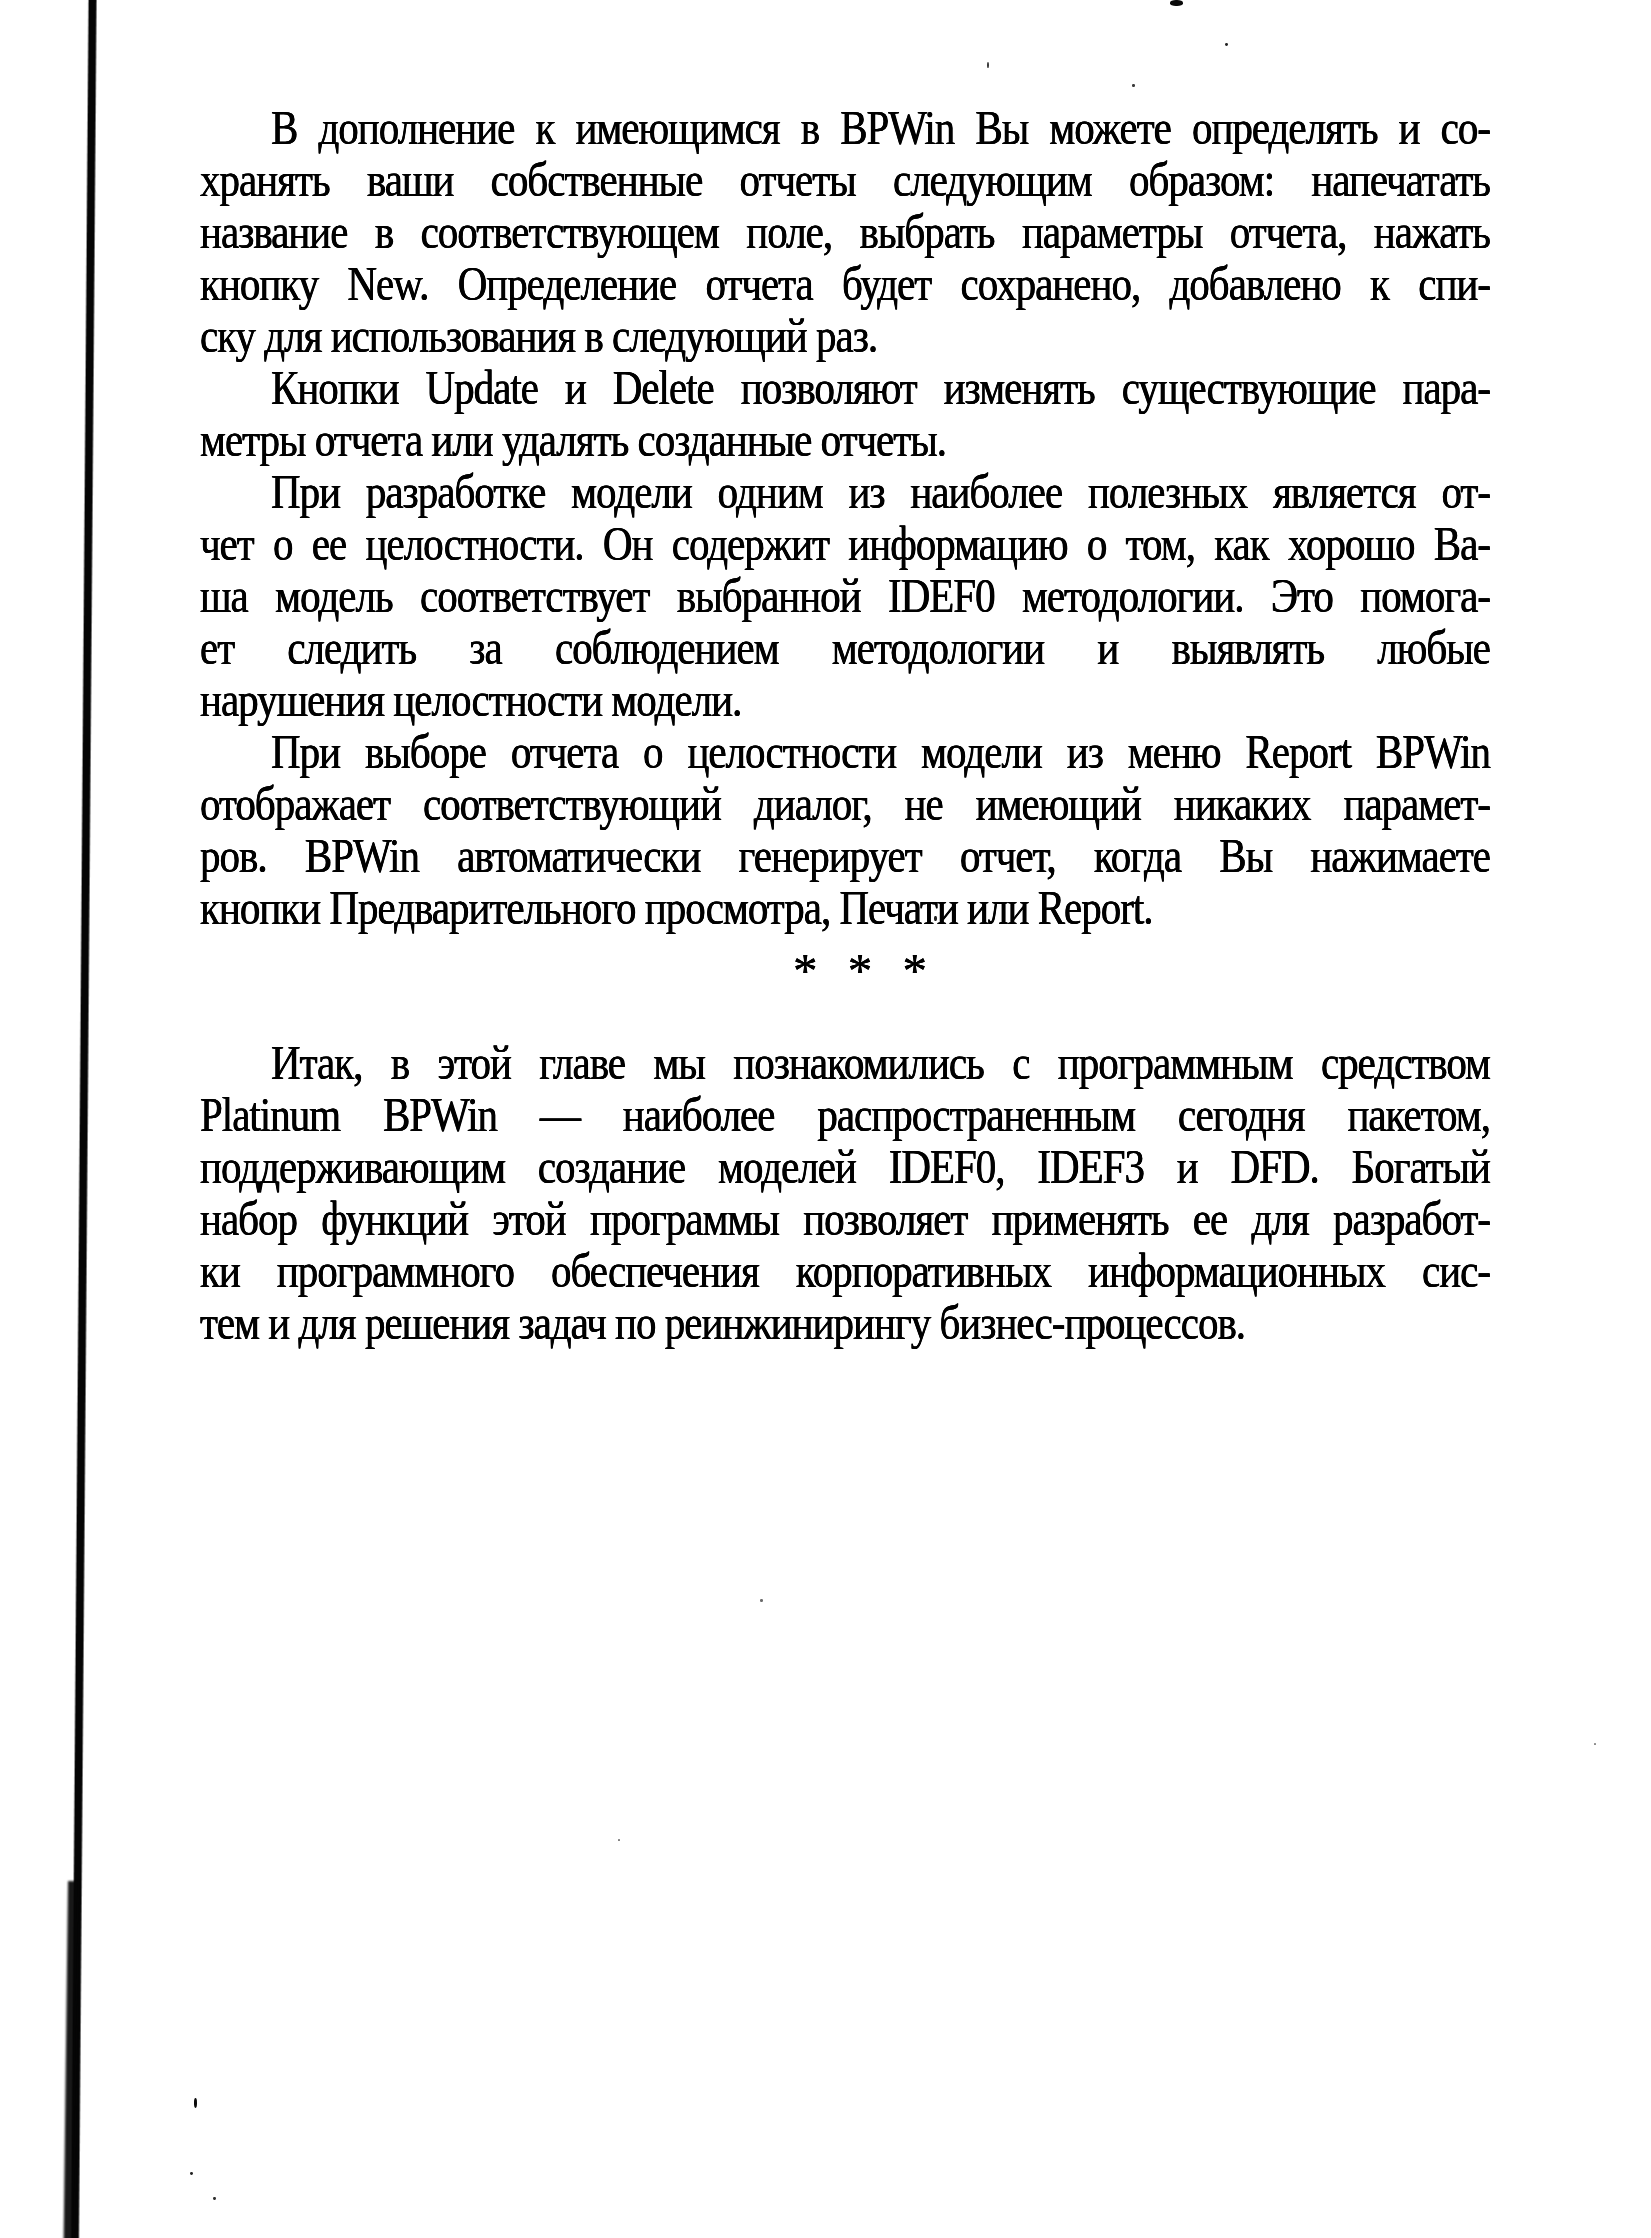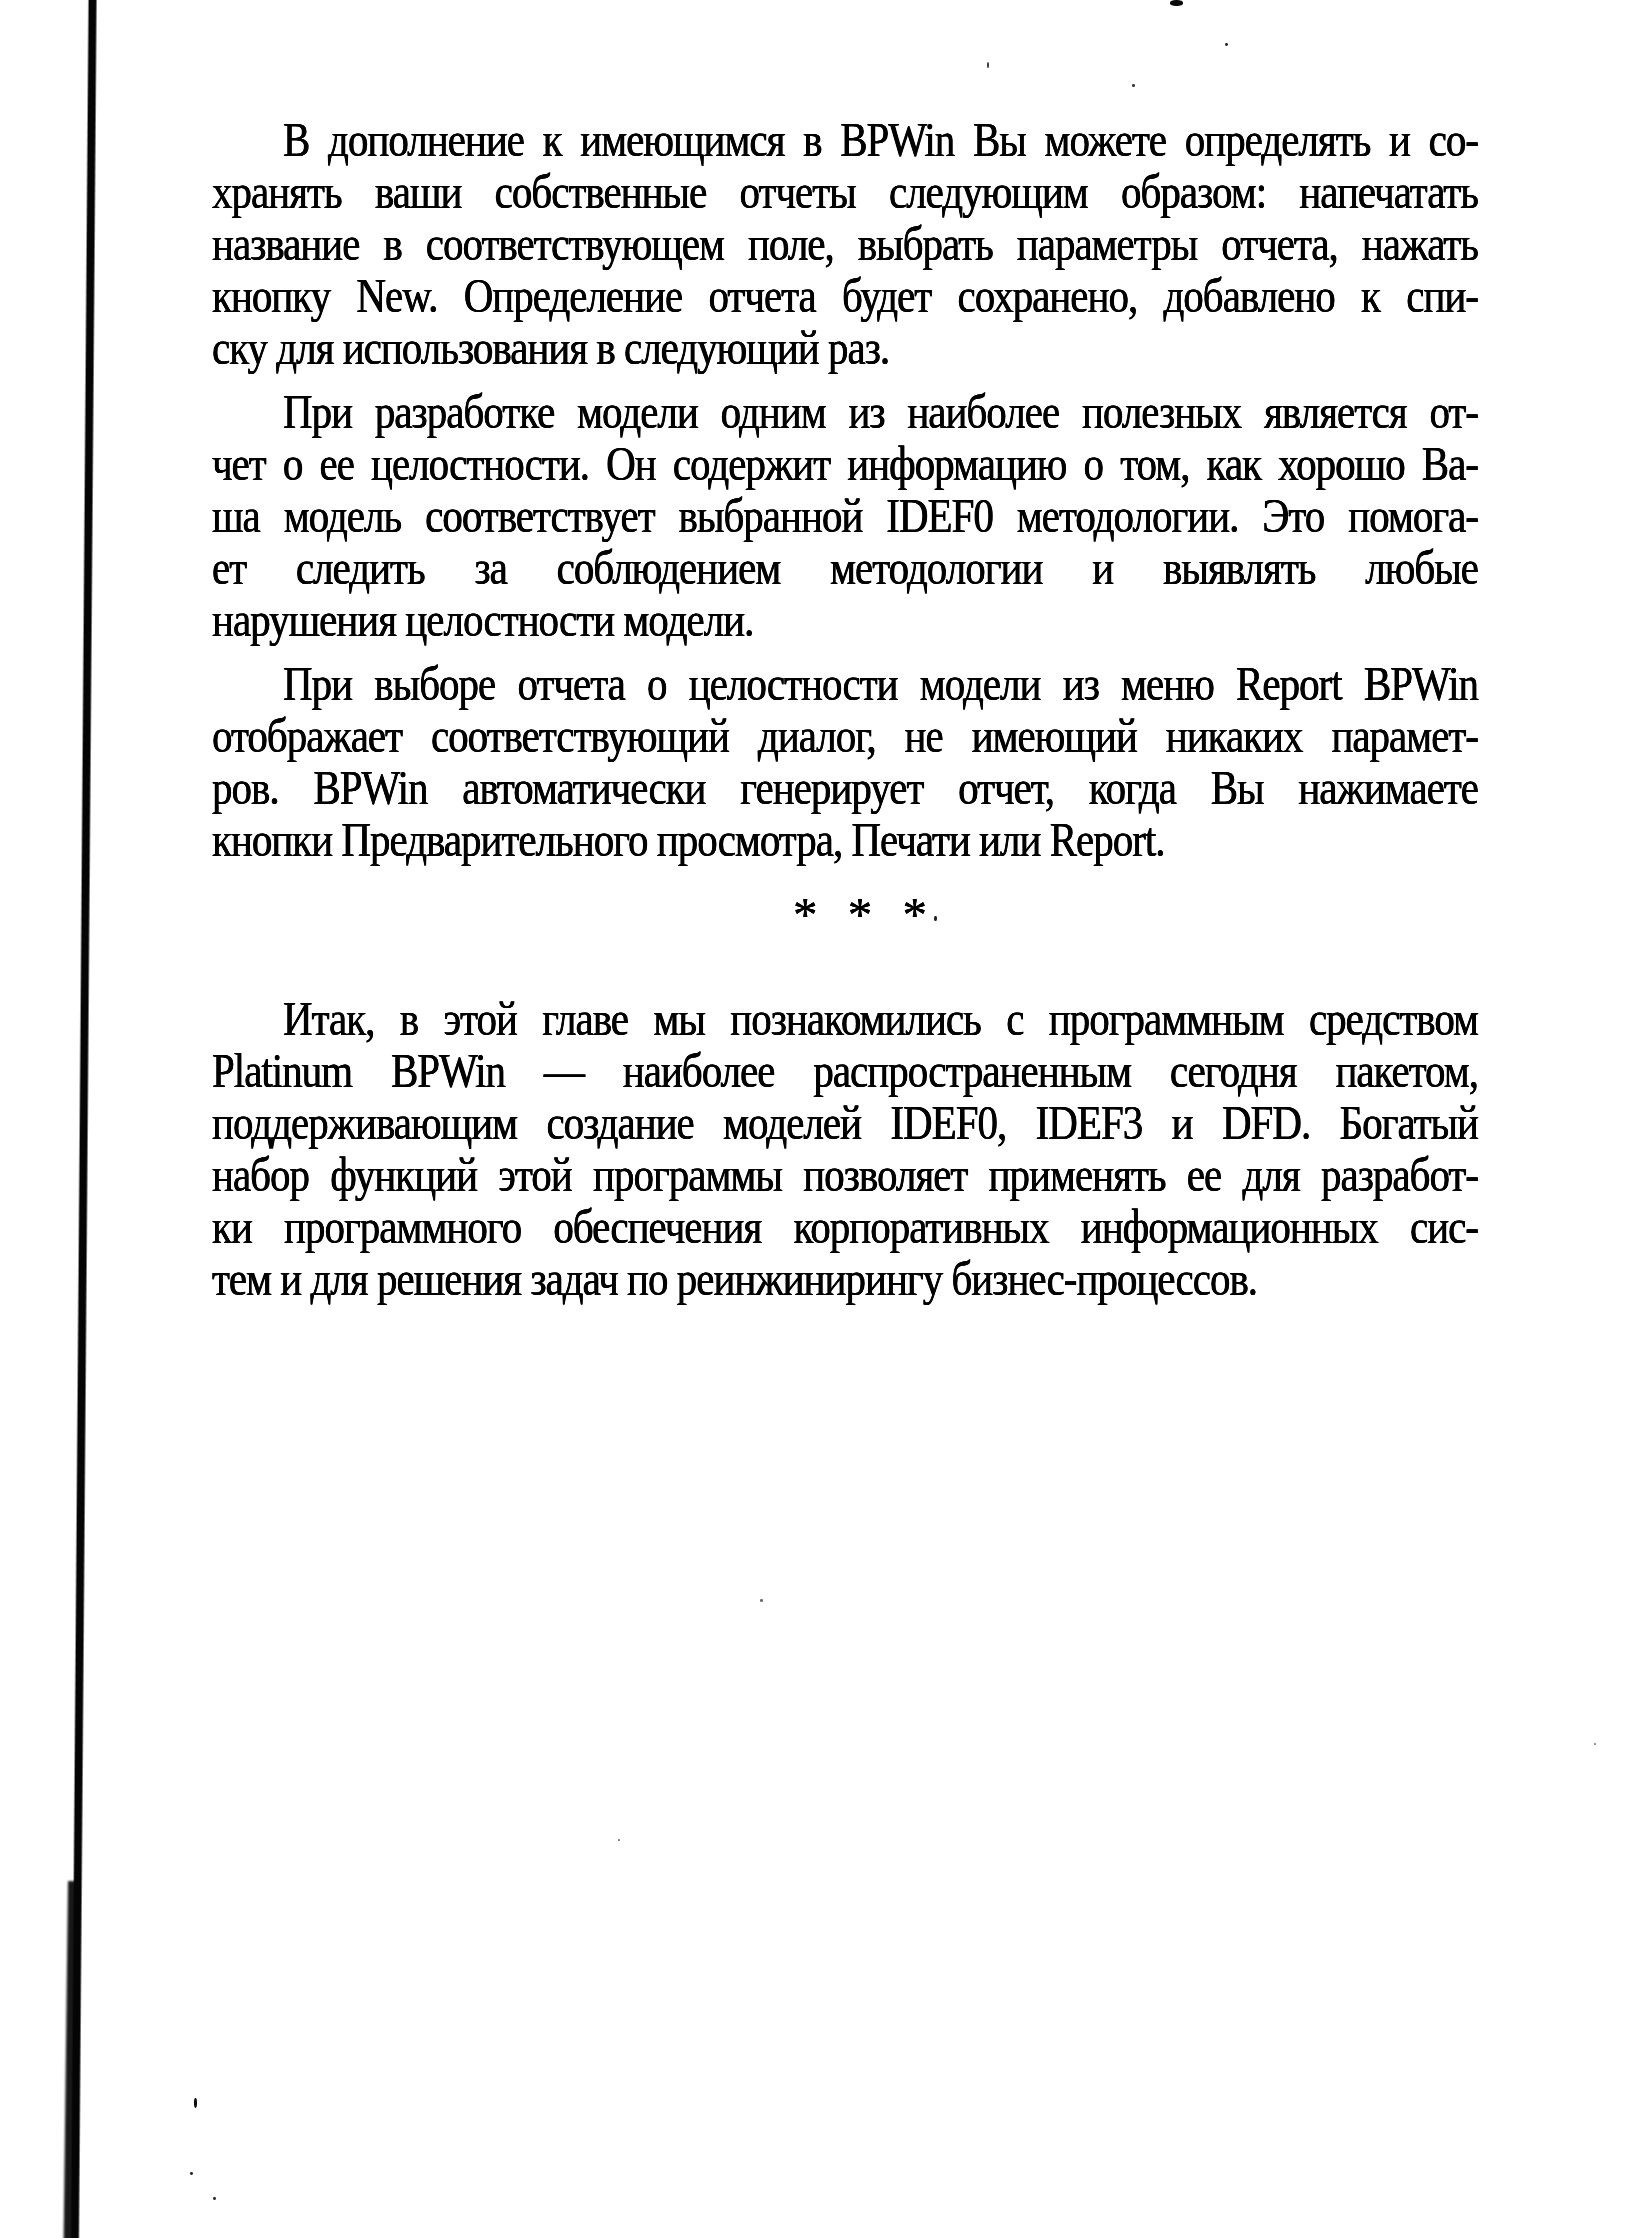--- a/index.html
+++ b/index.html
@@ -42,21 +42,21 @@
   }
   .text-block {
     position: absolute;
     left: 200px;
     top: 103px;
     width: 1290px;
     font-size: 41px;
     letter-spacing: -1px;
     text-shadow: 0.3px 0 0 currentColor, -0.3px 0 0 currentColor;
   }
-  .paragraph { margin: 12px; }
+  .paragraph { margin: 0; }
   .line {
     height: 52px;
     line-height: 52px;
     text-align: justify;
     text-align-last: justify;
     white-space: normal;
     transform: scaleY(1.16);
     transform-origin: 50% 62%;
   }
   .line.indent-first { padding-left: 71px; }
@@ -87,20 +87,24 @@
   <div class="spine-fuzz"></div>
   <div class="text-block" id="text-block">
       <div class="paragraph">
         <div class="line indent-first">В дополнение к имеющимся в BPWin Вы можете определять и со-</div>
         <div class="line">хранять ваши собственные отчеты следующим образом: напечатать</div>
         <div class="line">название в соответствующем поле, выбрать параметры отчета, нажать</div>
         <div class="line">кнопку New. Определение отчета будет сохранено, добавлено к спи-</div>
         <div class="line para-end">ску для использования в следующий раз.</div>
       </div>
       <div class="paragraph">
+        <div class="line indent-first">Кнопки Update и Delete позволяют изменять существующие пара-</div>
+        <div class="line para-end">метры отчета или удалять созданные отчеты.</div>
+      </div>
+      <div class="paragraph">
         <div class="line indent-first">При разработке модели одним из наиболее полезных является от-</div>
         <div class="line">чет о ее целостности. Он содержит информацию о том, как хорошо Ва-</div>
         <div class="line">ша модель соответствует выбранной IDEF0 методологии. Это помога-</div>
         <div class="line">ет следить за соблюдением методологии и выявлять любые</div>
         <div class="line para-end">нарушения целостности модели.</div>
       </div>
       <div class="paragraph">
         <div class="line indent-first">При выборе отчета о целостности модели из меню Report BPWin</div>
         <div class="line">отображает соответствующий диалог, не имеющий никаких парамет-</div>
         <div class="line">ров. BPWin автоматически генерирует отчет, когда Вы нажимаете</div>

